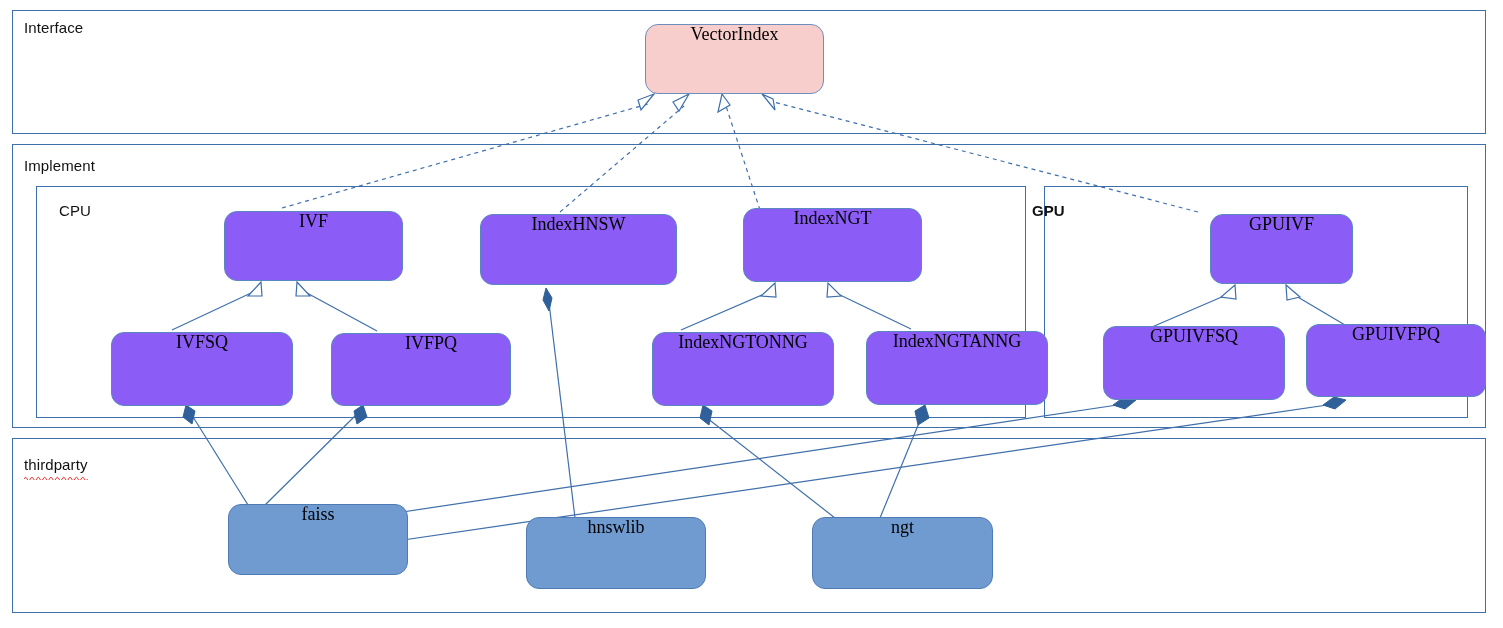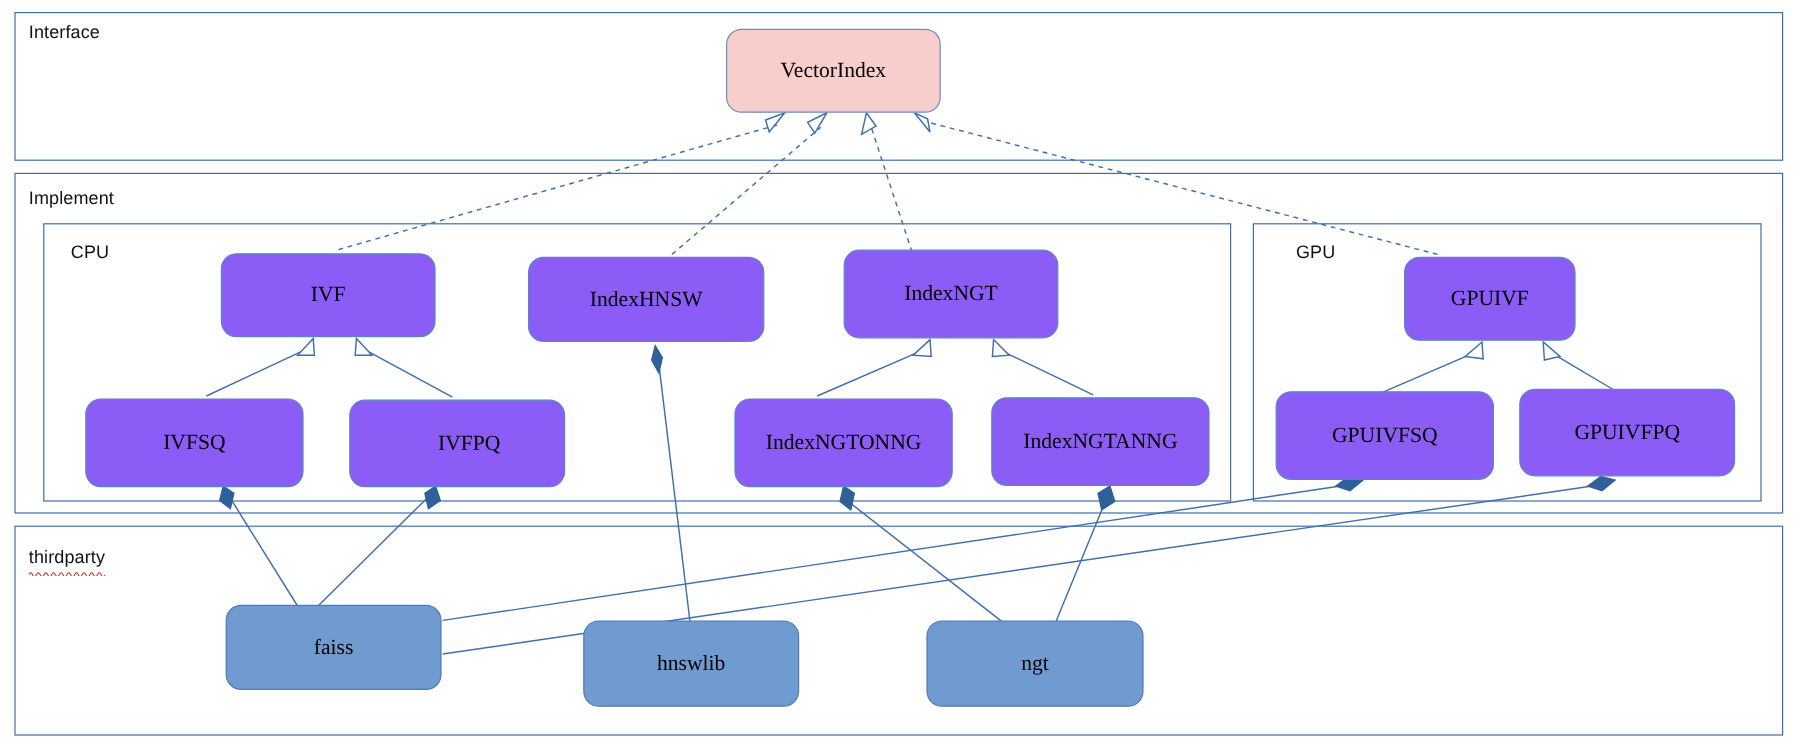--- a/index.html
+++ b/index.html
@@ -41,28 +41,28 @@
     width: 100%;
     height: 5px;
     pointer-events: none;
   }
   .node {
     position: absolute;
     box-sizing: border-box;
     border-radius: 13px;
     border: 1px solid #3f6fab;
     display: flex;
-    align-items: center;
     justify-content: center;
     font-family: "Liberation Serif", serif;
     font-size: 18px;
     color: #000000;
     text-align: center;
     line-height: 1.1;
     z-index: 3;
+    margin-left: 40px;
   }
   .node.iface {
     background: #f8cecc;
     border-color: #6c8ebf;
   }
   .node.impl {
     background: #8b5cf6;
     border-color: #5a87bf;
   }
   .node.third {
@@ -109,21 +109,21 @@
   <div class="pkg" style="left:12px; top:10px; width:1474px; height:124px;"></div>
   <div class="pkg-label" style="left:24px; top:19px;">Interface</div>
 
   <div class="pkg" style="left:12px; top:144px; width:1474px; height:284px;"></div>
   <div class="pkg-label" style="left:24px; top:157px;">Implement</div>
 
   <div class="pkg" style="left:36px; top:186px; width:990px; height:232px;"></div>
   <div class="pkg-label" style="left:59px; top:202px;text-align:right;">CPU</div>
 
   <div class="pkg" style="left:1044px; top:186px; width:424px; height:232px;"></div>
-  <div class="pkg-label" style="left:1080px; top:202px;">GPU</div>
+  <div class="pkg-label" style="left:1032px; top:202px;font-weight:bold;">GPU</div>
 
   <div class="pkg" style="left:12px; top:438px; width:1474px; height:175px;"></div>
   <div class="pkg-label misspelled" style="left:24px; top:456px;">
     <span>thirdparty</span>
     <svg class="squiggle" viewBox="0 0 80 5" preserveAspectRatio="none">
       <path d="M0 4 Q2 0.6 4 4 T8 4 T12 4 T16 4 T20 4 T24 4 T28 4 T32 4 T36 4 T40 4 T44 4 T48 4 T52 4 T56 4 T60 4 T64 4 T68 4 T72 4 T76 4 T80 4" stroke="#e02020" stroke-width="1" fill="none"></path>
     </svg>
   </div>
 
   <svg class="edges" viewBox="0 0 1503 628">

